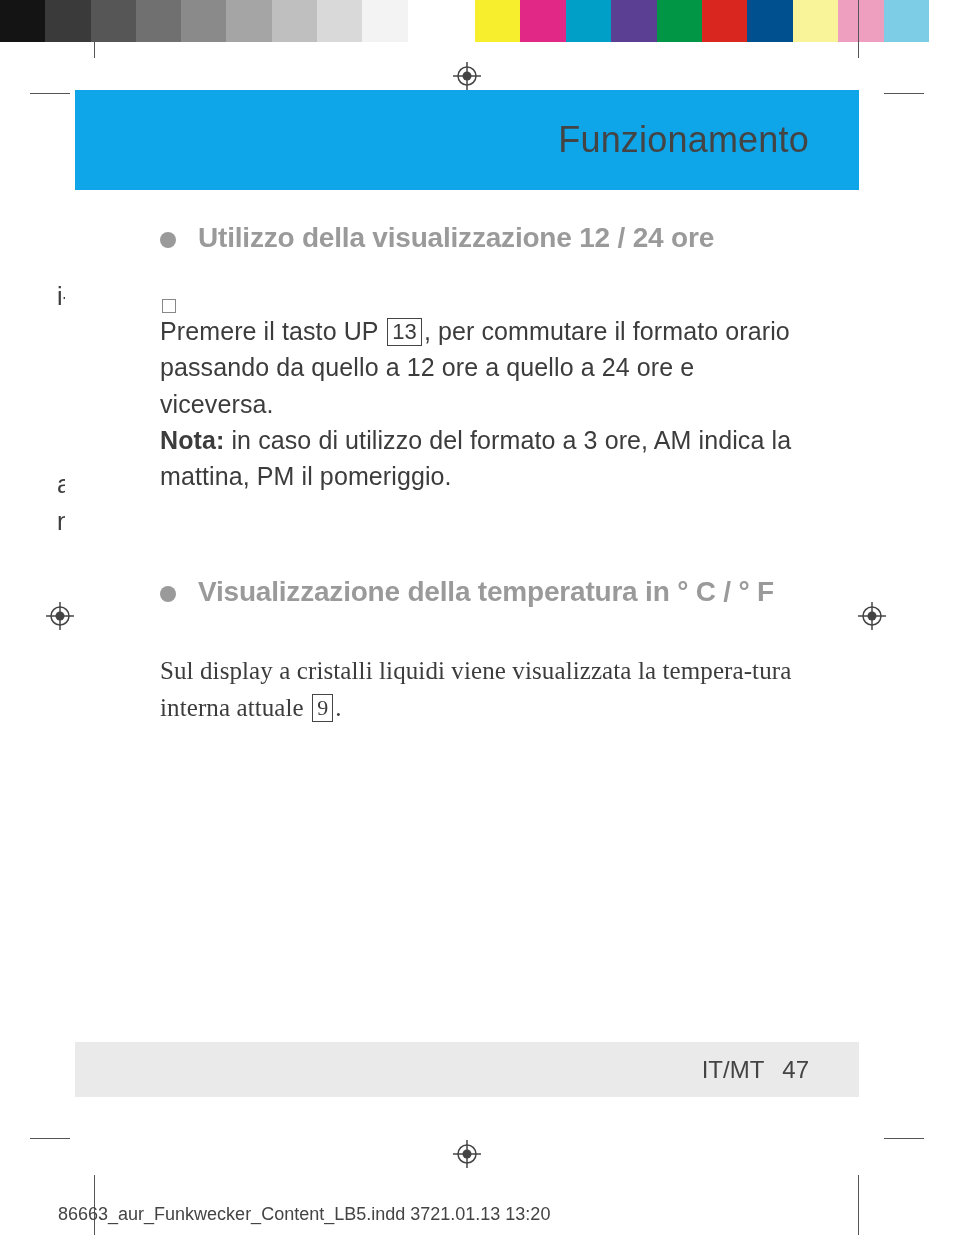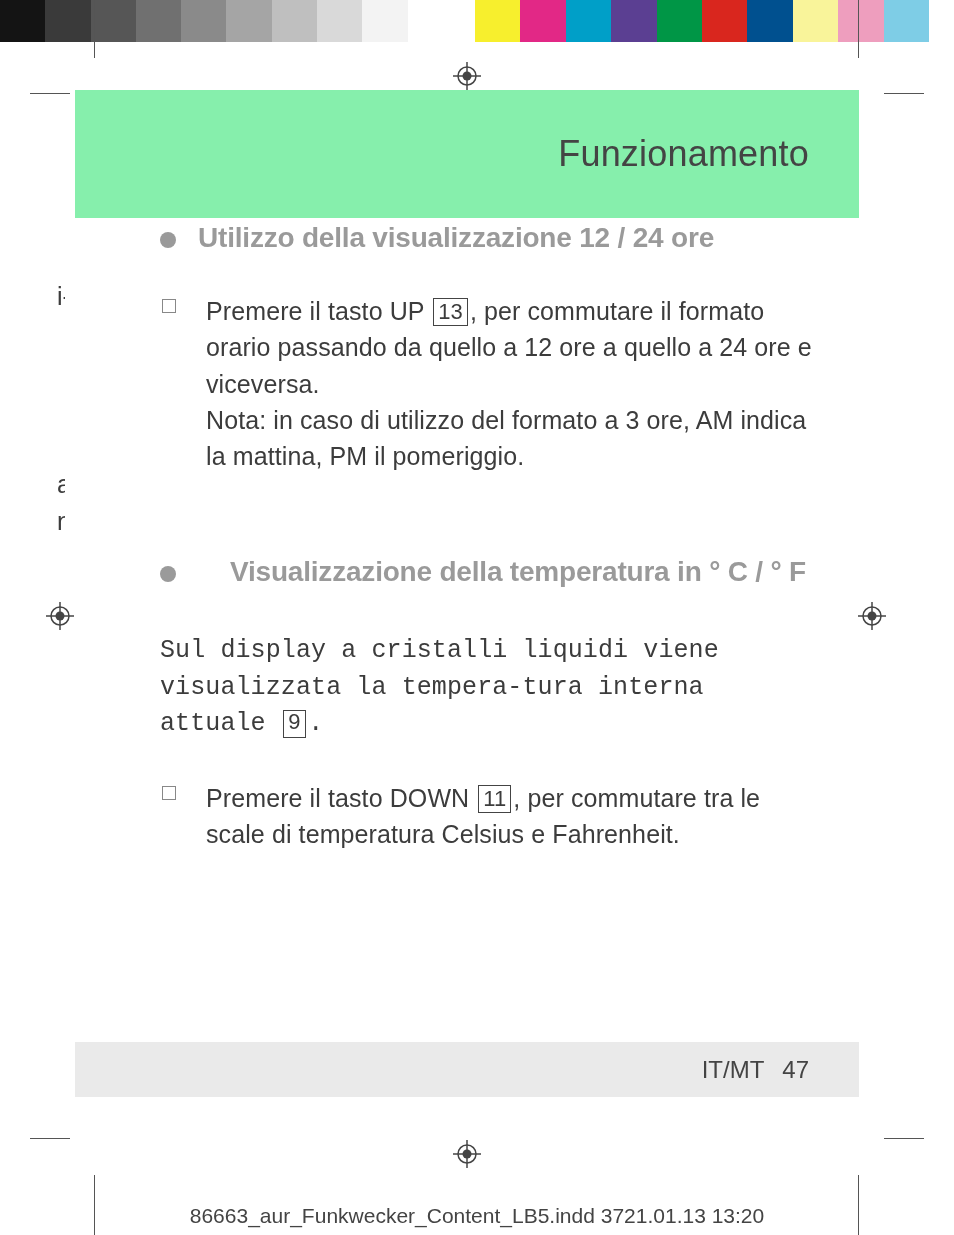--- a/index.html
+++ b/index.html
@@ -13,44 +13,44 @@
     .colorbar .color { display: flex; width: 454px; }
     .colorbar .color span { flex: 1; }
 
     
     .crop-h { position: absolute; height: 1px; background: #555; }
     .crop-v { position: absolute; width: 1px; background: #555; }
     .reg { position: absolute; width: 28px; height: 28px; }
     .reg svg { width: 100%; height: 100%; }
 
     
-    .header-band { position: absolute; left: 75px; right: 95px; top: 90px; height: 128px; background: #86efac; display: flex; align-items: center; justify-content: flex-end; padding-right: 50px; }
+    .header-band { position: absolute; left: 75px; right: 95px; top: 90px; height: 100px; background: #0ea5e9; display: flex; align-items: center; justify-content: flex-end; padding-right: 50px; }
     .header-title { font-size: 36px; font-weight: 300; color: #444; letter-spacing: 0.2px; font-family: 'Helvetica Neue', Arial, sans-serif; }
 
     .content { position: absolute; left: 160px; right: 140px; top: 220px; }
 
     .section-head { display: flex; align-items: flex-start; margin-top: 0; }
     .bullet { width: 16px; height: 16px; background: #9a9a9a; border-radius: 50%; margin-right: 22px; margin-top: 12px; flex-shrink: 0; }
     .heading { font-size: 28px; font-weight: 700; color: #9a9a9a; line-height: 1.25; letter-spacing: -0.2px; font-family: 'Helvetica Neue', Arial, sans-serif; }
 
-    .list-item { display: flex; align-items: flex-start; margin-top: 38px; }
+    .list-item { display: flex; align-items: flex-start; margin-top: 38px; flex-direction: column; }
     .checkbox { width: 14px; height: 14px; border: 1px solid #888; margin-right: 30px; margin-top: 6px; margin-left: 2px; flex-shrink: 0; }
     .body { font-size: 25px; line-height: 1.45; color: #3c3c3c; font-family: 'Helvetica Neue', Arial, sans-serif; font-weight: 300; letter-spacing: 0.1px; }
-    .body b { font-weight: 400; }
+    .body b { font-weight: 700; }
     .ref { display: inline-block; border: 1px solid #444; padding: 0 4px; font-size: 22px; line-height: 26px; vertical-align: 1px; margin: 0 2px; font-weight: 400; }
 
-    .para { font-size: 25px; line-height: 1.45; color: #3c3c3c; margin-top: 44px; font-family: Liberation Mono, monospace; font-weight: 300; letter-spacing: 0.1px; }
+    .para { font-size: 25px; line-height: 1.45; color: #3c3c3c; margin-top: 44px; font-family: Liberation Serif, serif; font-weight: 300; letter-spacing: 0.1px; }
 
-    .sec2 { margin-top: 80px; gap: 32px; }
+    .sec2 { margin-top: 80px; }
 
     
     .footer-band { position: absolute; left: 75px; right: 95px; top: 1042px; height: 55px; background: #eaeaea; display: flex; align-items: center; justify-content: flex-end; padding-right: 50px; gap: 18px; }
     .footer-lang, .footer-page { font-size: 24px; color: #444; font-family: 'Helvetica Neue', Arial, sans-serif; font-weight: 300; }
 
-    .imprint { position: absolute; left: 58px; right: 58px; top: 1204px; display: flex; justify-content: center; font-size: 21px; color: #444; font-family: Arial, sans-serif; }
+    .imprint { position: absolute; left: 58px; right: 58px; top: 1204px; display: flex; justify-content: flex-start; font-size: 18px; color: #444; font-family: Arial, sans-serif; }
 
     
     .bleed1 { position: absolute; left: 57px; top: 282px; font-size: 25px; color: #3c3c3c; font-family: 'Helvetica Neue', Arial, sans-serif; font-weight: 300; width: 8px; overflow: hidden; }
     .bleed2 { position: absolute; left: 57px; top: 470px; font-size: 25px; color: #3c3c3c; font-family: 'Helvetica Neue', Arial, sans-serif; font-weight: 300; width: 8px; overflow: hidden; }
     .bleed3 { position: absolute; left: 57px; top: 507px; font-size: 25px; color: #3c3c3c; font-family: 'Helvetica Neue', Arial, sans-serif; font-weight: 300; width: 8px; overflow: hidden; }
   </style>
 </head>
 <body>
 
 <div class="colorbar">
@@ -149,26 +149,20 @@
 
   <div class="section-head sec2">
     <span class="bullet"></span>
     <div class="heading">Visualizzazione della temperatura in ° C / ° F</div>
   </div>
 
   <div class="para">
     <span>Sul display a cristalli liquidi viene visualizzata la tempera-tura interna attuale </span><span class="ref">9</span><span>.</span>
   </div>
 
-  <div class="list-item">
-    <span class="checkbox"></span>
-    <div class="body">
-      <span>Premere il tasto DOWN </span><span class="ref">11</span><span>, per commutare tra le scale di temperatura Celsius e Fahrenheit.</span>
-    </div>
-  </div>
 
 </div>
 
 <div class="footer-band">
   <span class="footer-lang">IT/MT</span>
   <span class="footer-page">47</span>
 </div>
 
 <div class="imprint">
   <span>86663_aur_Funkwecker_Content_LB5.indd   37</span>

